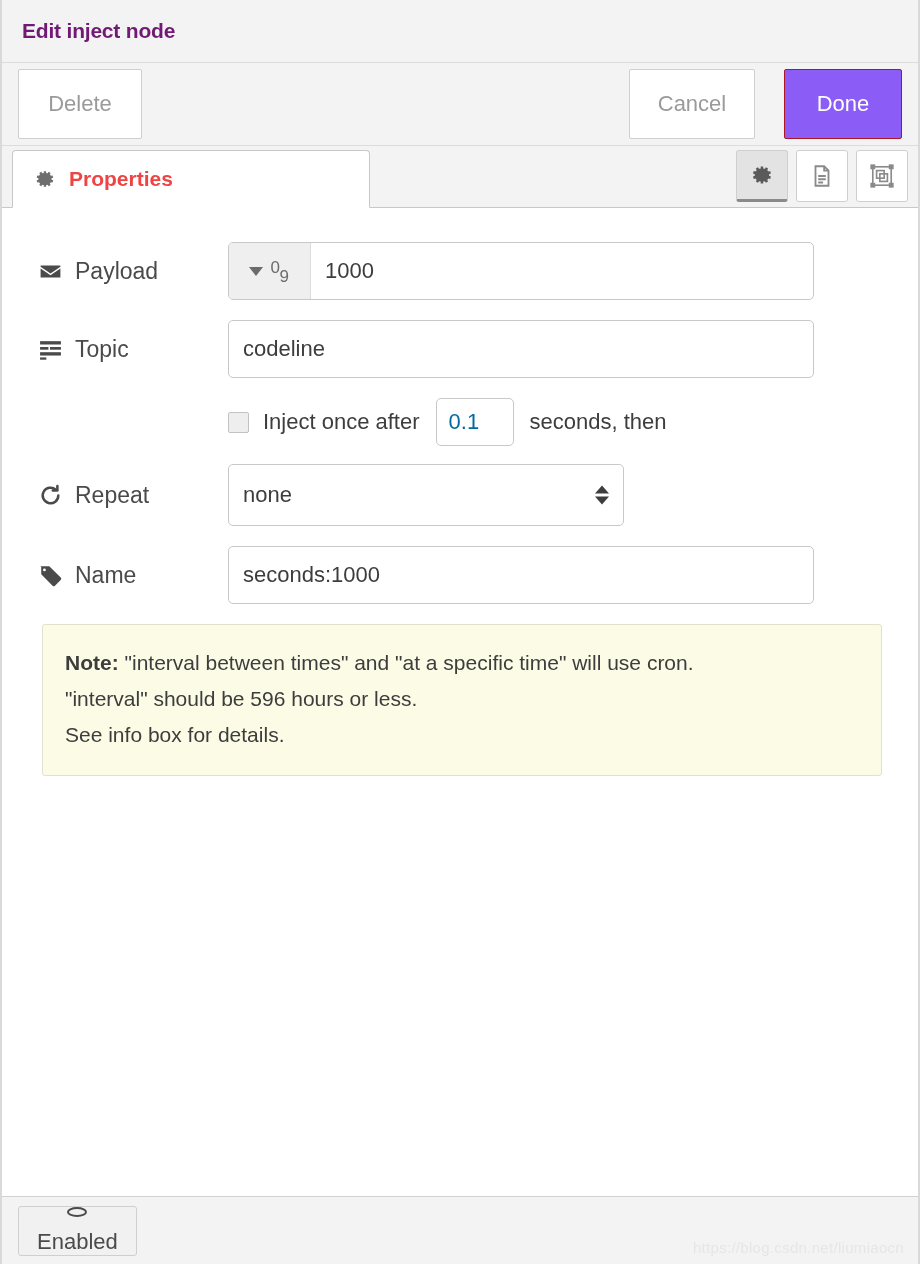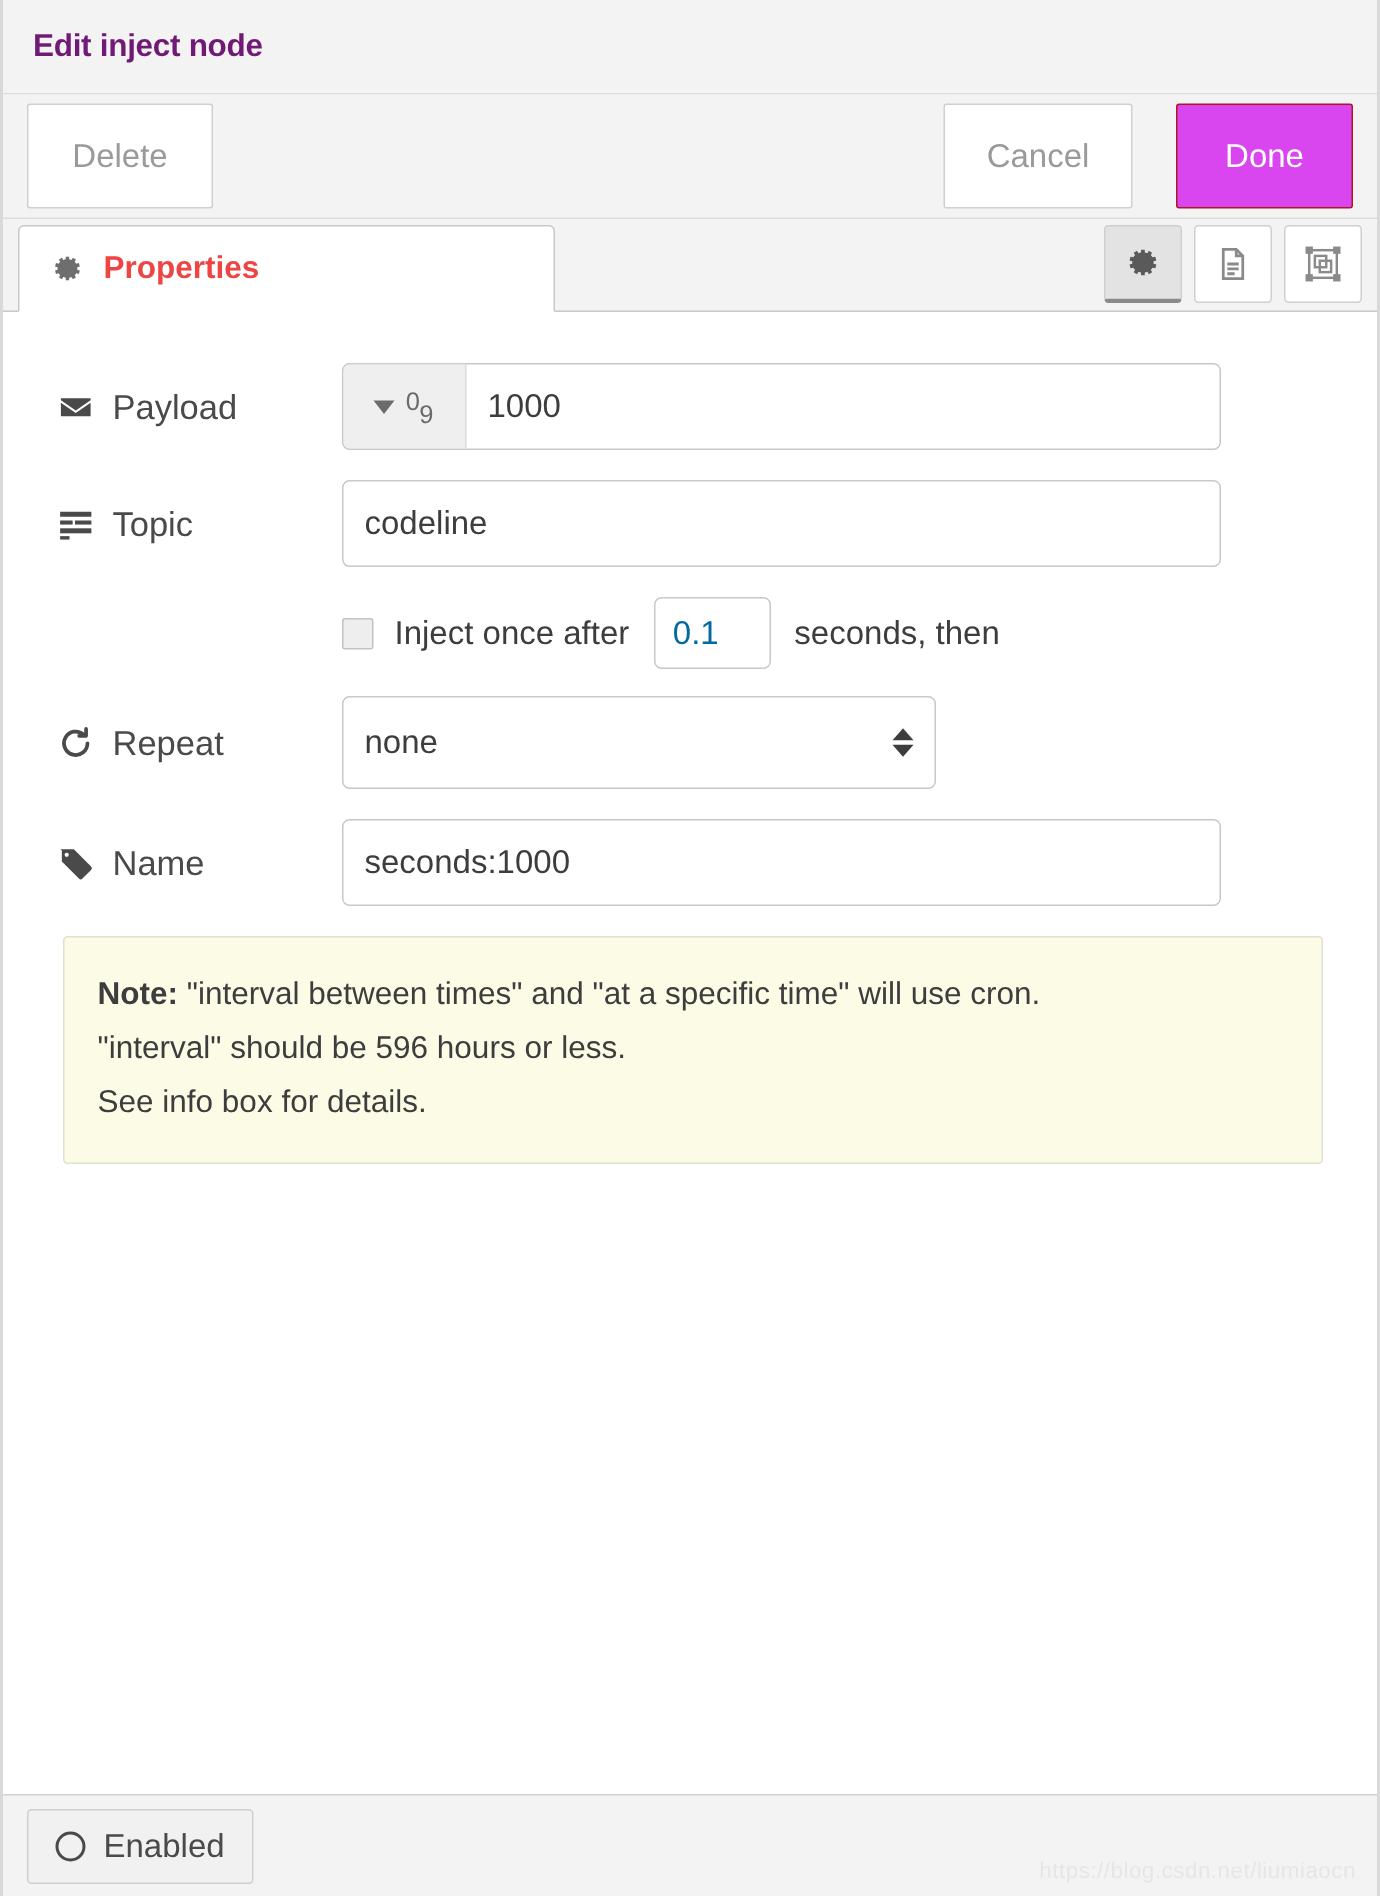--- a/index.html
+++ b/index.html
@@ -55,21 +55,21 @@
     height: 70px;
     padding: 0 22px;
     border-radius: 2px;
     cursor: pointer;
     line-height: 1;
     display: inline-flex; align-items: center; justify-content: center;
   }
   .btn-delete { min-width: 124px; }
   .btn-cancel { min-width: 126px; }
   .btn-done {
-    background: #d946ef;
+    background: #8b5cf6;
     border: 1px solid #ad1625;
     color: #ffffff;
     min-width: 118px;
   }
   .spacer { flex: 1 1 auto; }
   .btn + .btn { margin-left: 29px; }
 
   
   .tabbar {
     height: 62px;
@@ -267,20 +267,21 @@
   .enabled-btn {
     height: 50px;
     background: #f1f1f1;
     border: 1px solid #cfcfcf;
     border-radius: 3px;
     display: inline-flex; align-items: center;
     gap: 12px;
     padding: 0 18px;
     font-size: 22px; color: #4a4a4a;
     cursor: pointer;
+    flex-direction: column;
   }
   .circle-icon {
     width: 20px; height: 20px;
     border: 2px solid #4a4a4a;
     border-radius: 50%;
   }
   .watermark {
     position: absolute;
     right: 14px; bottom: 8px;
     font-size: 15px;

